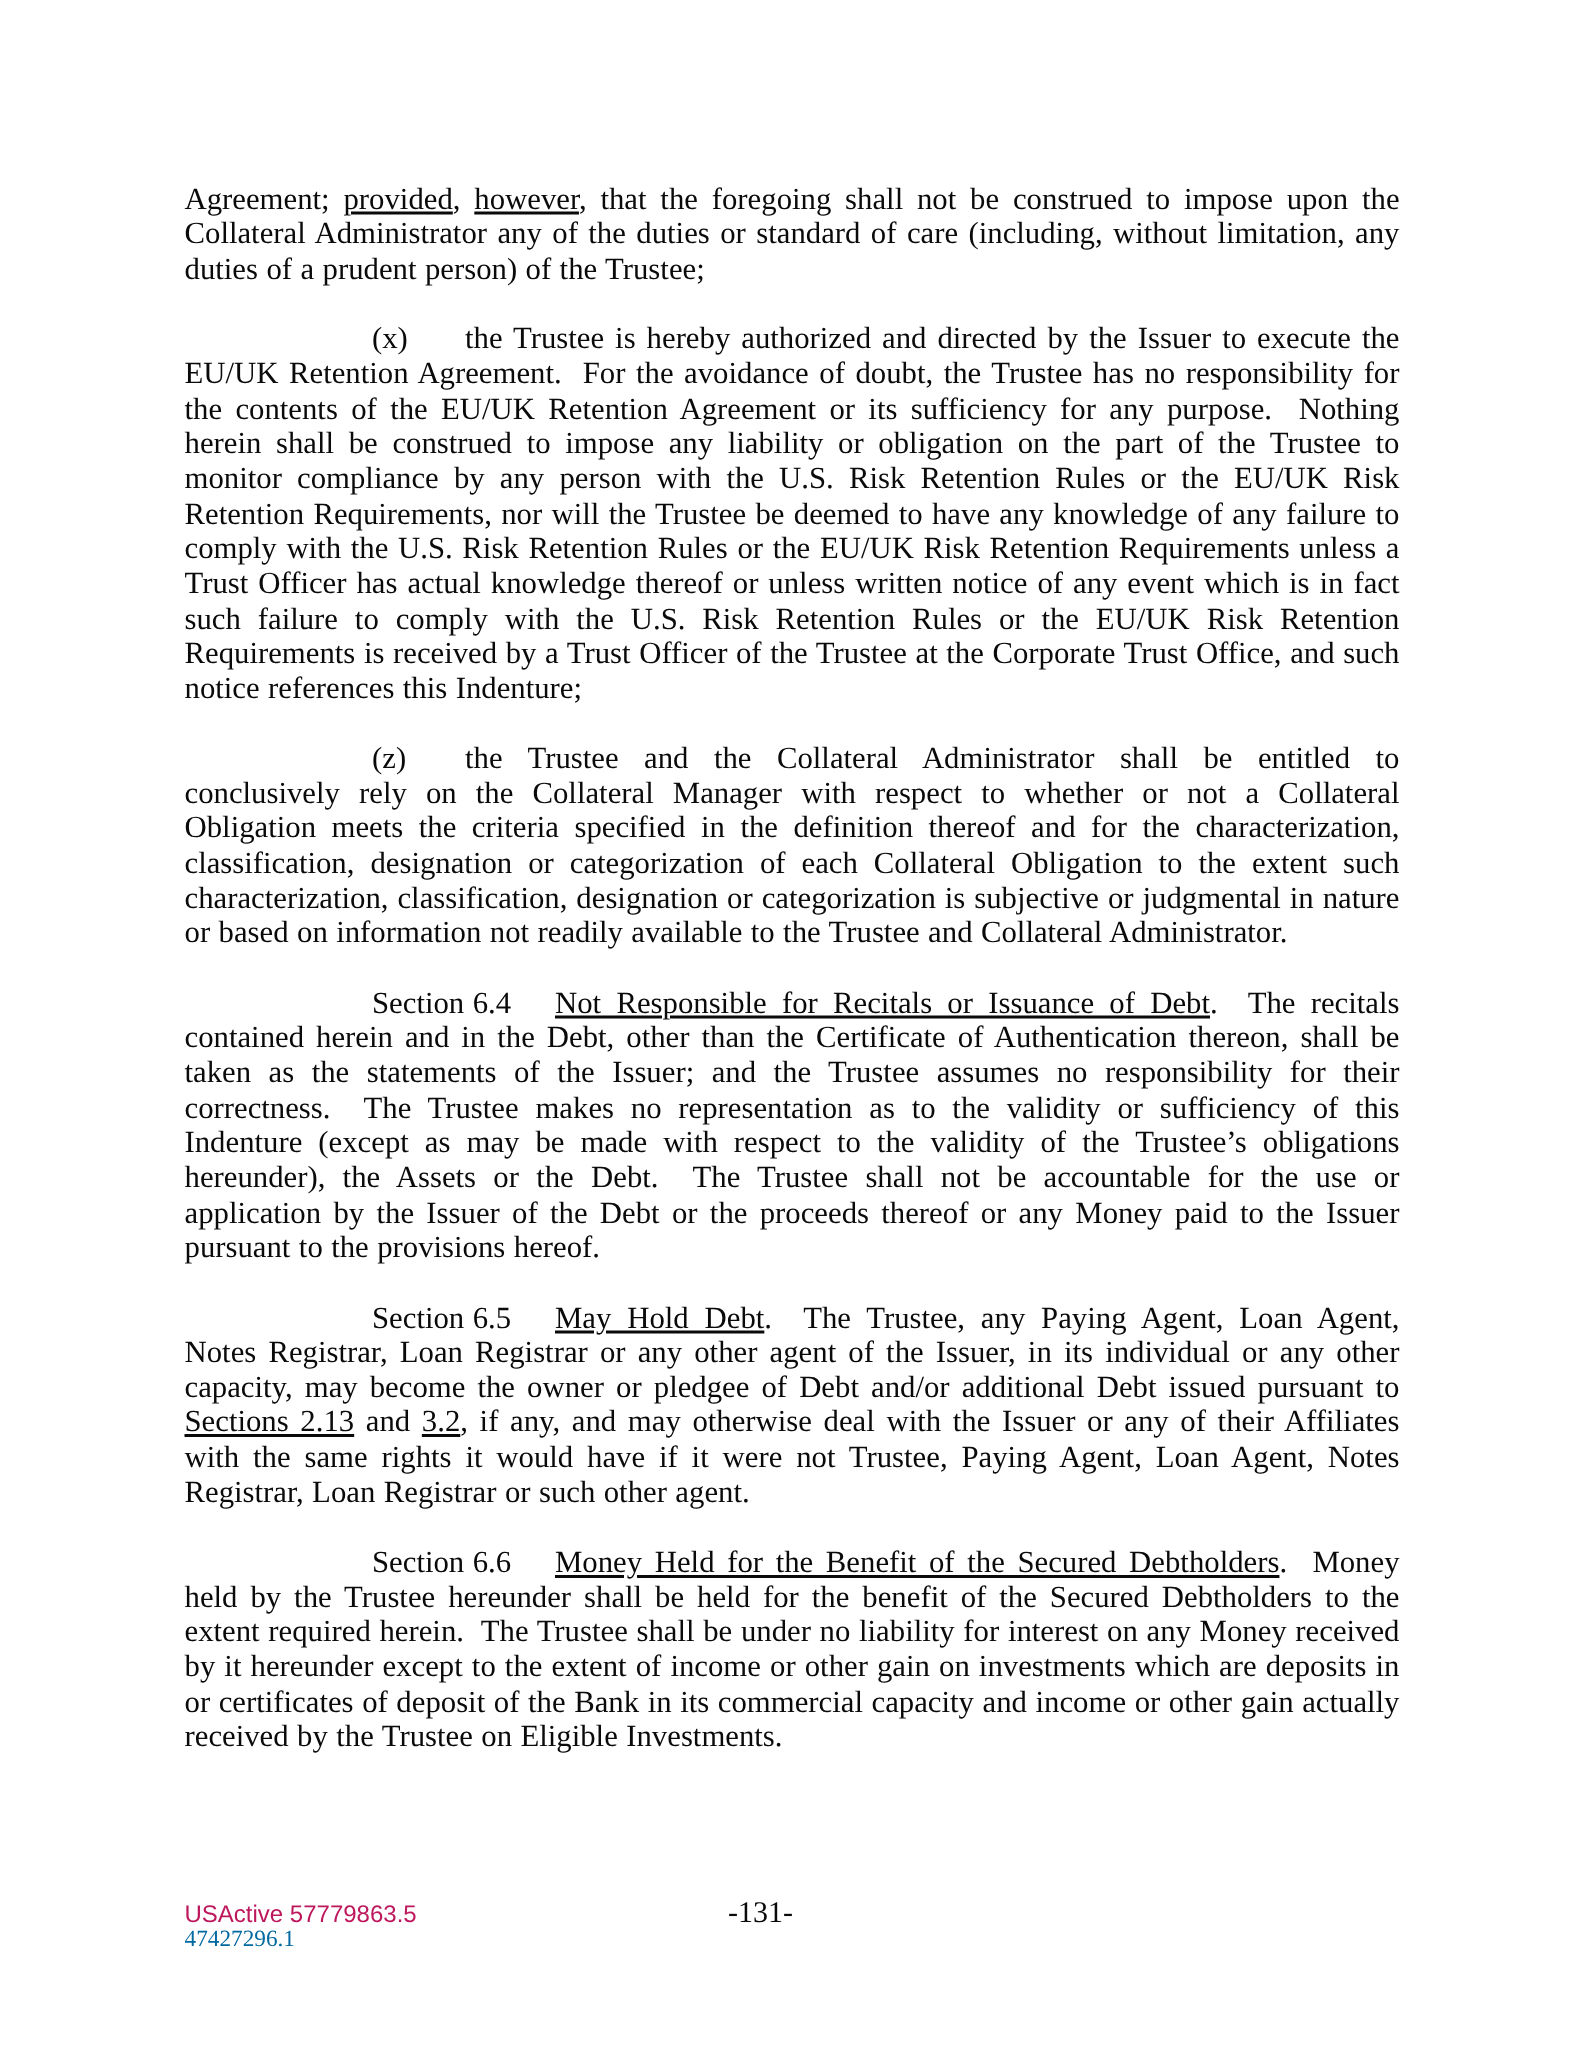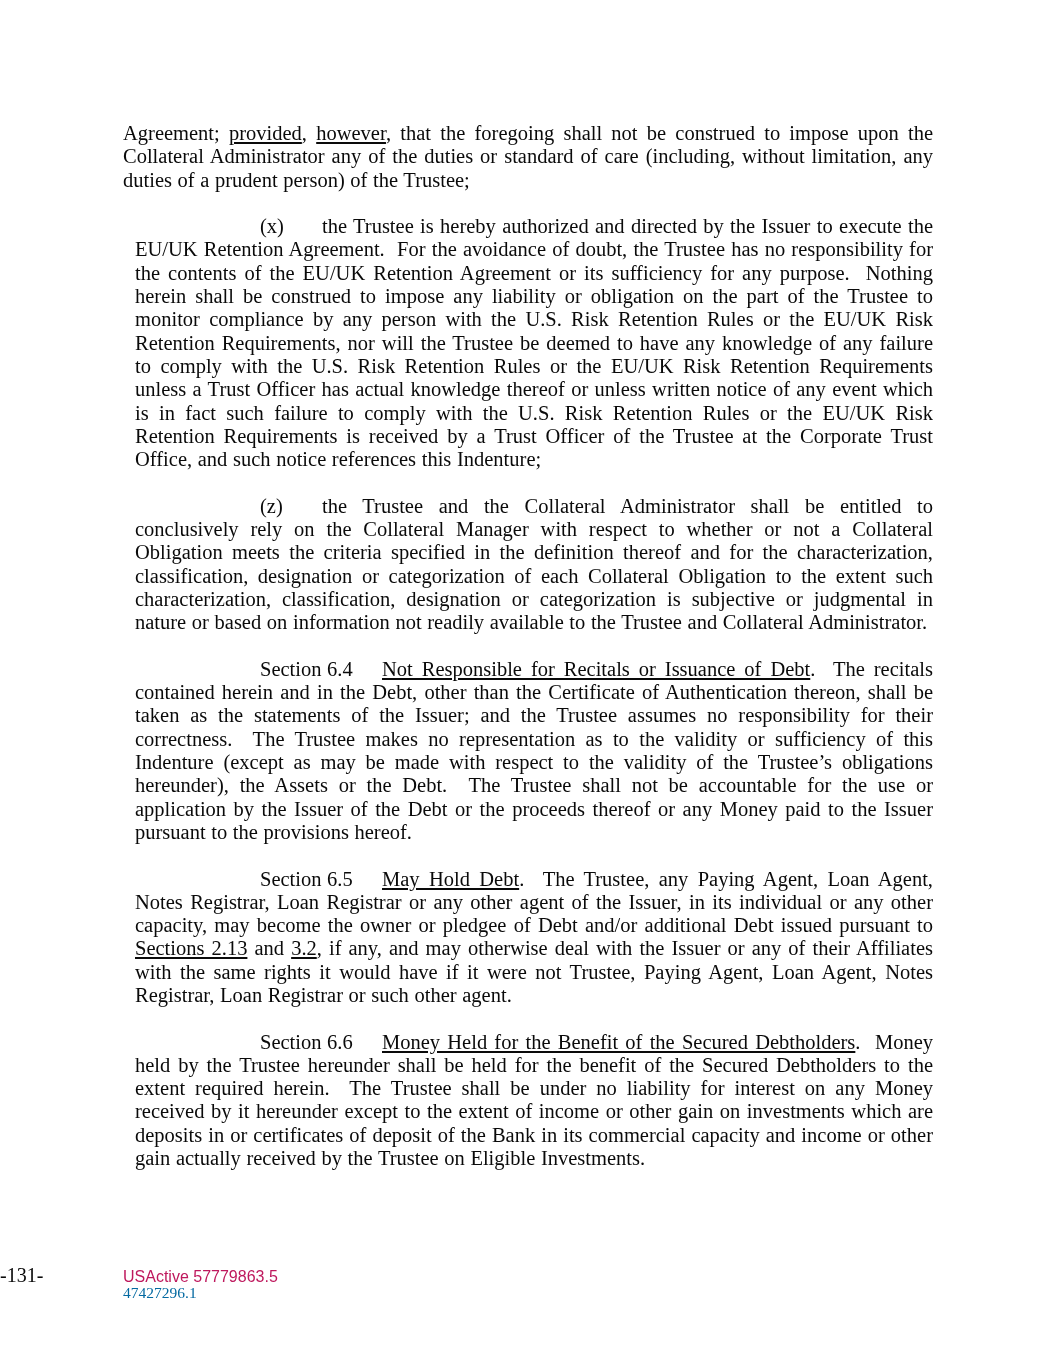--- a/index.html
+++ b/index.html
@@ -26,21 +26,20 @@
   p.doc-para {
     margin: 0;
     font-size: 20.5px;
     line-height: 23.3px;
     text-align: justify;
     hyphens: none;
     word-spacing: 0.5px;
   }
   p.doc-para + p.doc-para {
     margin-top: 23.3px;
-    margin-left: 12px;
   }
   p.doc-para.has-label {
     text-indent: 125px;
   }
   .plabel {
     display: inline-block;
     text-indent: 0;
   }
   .plabel.lettered { width: 62px; }
   .plabel.section  { width: 122px; }
@@ -63,21 +62,21 @@
     font-family: "Liberation Serif", "DejaVu Serif", serif;
     font-size: 15.5px;
     line-height: 16px;
     color: #0369a1;
   }
   .page-number {
     position: absolute;
     left: 0;
     top: 1264px;
     width: 1014px;
-    text-align: left;
+    text-align: center;
     font-size: 20px;
     color: #0a0a0a;
   }
 </style>
 </head>
 <body>
 
 <div class="page">
 
   <div class="content">

